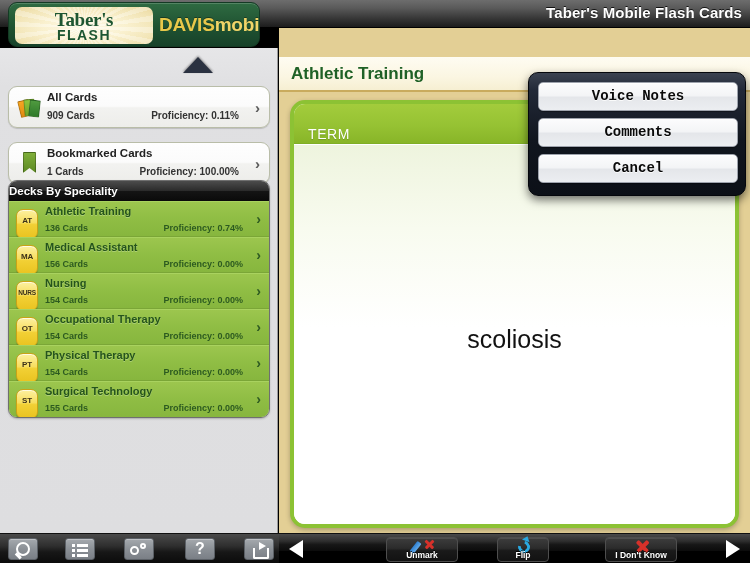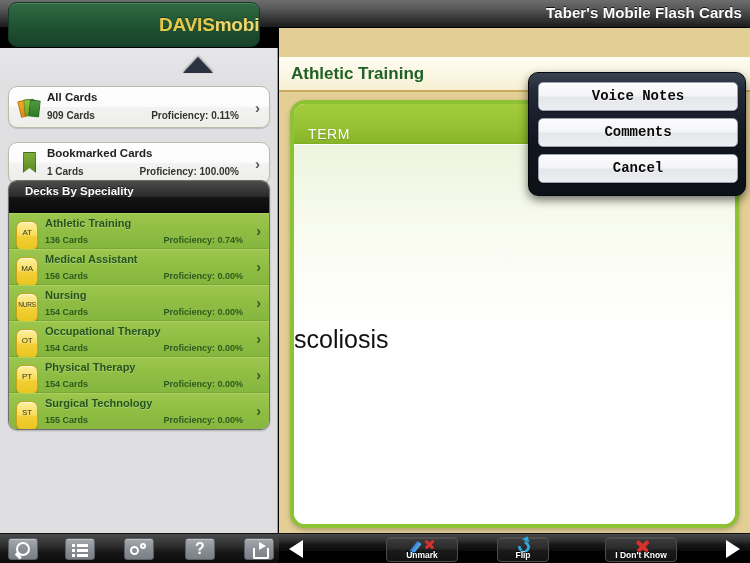--- a/index.html
+++ b/index.html
@@ -113,41 +113,41 @@
     clip-path: polygon(0 0, 100% 0, 100% 100%, 50% 76%, 0 100%);
   }
 
   
   .decks {
     position: absolute; left: 8px; top: 132px; width: 262px;
     border: 1px solid #6f6f6f; border-radius: 9px; overflow: hidden;
     box-shadow: 0 1px 2px rgba(0,0,0,.22);
   }
   .decks-header {
-    height: 32px;
+    height: 20px;
     background: linear-gradient(to bottom, #4c4c4c 0%, #2b2b2b 48%, #141414 52%, #0a0a0a 100%);
     color: #fff; font-size: 11.5px; font-weight: bold;
-    padding: 4px 0 0 16px;
+    padding: 4px 0 0 0;
     text-shadow: 0 -1px 0 rgba(0,0,0,.7);
   }
   .deck-row {
     position: relative; height: 36px;
     background: linear-gradient(to bottom, #9ac martin 0%, #94c council 100%);
     background: linear-gradient(to bottom, #9cc64e 0%, #8fbd44 50%, #87b63e 100%);
     border-bottom: 1px solid #7ba637;
     border-top: 1px solid #a9d25f;
   }
   .deck-row:first-of-type { border-top: none; }
   .deck-row:last-child { border-bottom: none; }
   .deck-badge {
     position: absolute; left: 7px; top: 7px; width: 22px; height: 30px;
     background: linear-gradient(to bottom, #fdf0a0 0%, #f7de5f 45%, #f2d035 52%, #e9c320 100%);
     border: 1px solid #c9a316; border-radius: 7px;
     box-shadow: inset 0 1px 0 rgba(255,255,255,.7), 0 1px 1px rgba(0,0,0,.2);
-    color: #3a3018; font-size: 8px; font-weight: normal;
+    color: #3a3018; font-size: 8px; font-weight: bold;
     text-align: center; line-height: 21px; letter-spacing: -.2px;
   }
   .deck-badge.small { font-size: 6.5px; }
   .deck-name {
     position: absolute; left: 36px; top: 3px;
     font-size: 11px; font-weight: bold; color: #25541c;
     text-shadow: 0 1px 0 rgba(255,255,255,.25);
   }
   .deck-count {
     position: absolute; left: 36px; top: 21px;
@@ -258,21 +258,21 @@
   .fc-header-label {
     position: absolute; left: 14px; top: 22px;
     font-size: 14px; color: #ffffff; letter-spacing: .6px;
     text-shadow: 0 1px 1px rgba(0,0,0,.18);
   }
   .fc-body {
     position: absolute; left: 0; top: 41px; width: 100%; height: 379px;
     background: linear-gradient(to bottom, #eef4de 0%, #f8fbef 22%, #ffffff 48%, #ffffff 100%);
   }
   .fc-term {
-    position: absolute; left: 0; right: 0; top: 180px; text-align: left;
+    position: absolute; left: 0; right: 0; top: 180px; text-align: center;
     font-size: 25px; color: #111;
   }
 
   
   .popover {
     position: absolute; left: 528px; top: 72px; width: 218px; height: 124px;
     background: linear-gradient(to bottom, #3b4250 0%, #222938 14%, #11161f 55%, #0c1017 100%);
     border-radius: 10px; border: 1px solid #05070c;
     box-shadow: 0 4px 10px rgba(0,0,0,.55);
     z-index: 50;
@@ -418,20 +418,24 @@
 </head>
 <body>
 
 <div id="app">
 
   <div class="titlebar">
     <div class="titlebar-title">Taber's Mobile Flash Cards</div>
   </div>
 
   <div class="logo">
+    <div class="logo-left">
+      <div class="logo-tabers">Taber's</div>
+      <div class="logo-flash">FLASH</div>
+    </div>
     <div class="logo-right"><span>DAVIS</span><span class="mobile">mobile</span></div>
   </div>
 
   <div class="sidebar">
 
     <div class="summary-card first">
       <div class="icon-cards">
           <i class="c1"></i>
           <i class="c2"></i>
           <i class="c3"></i>

